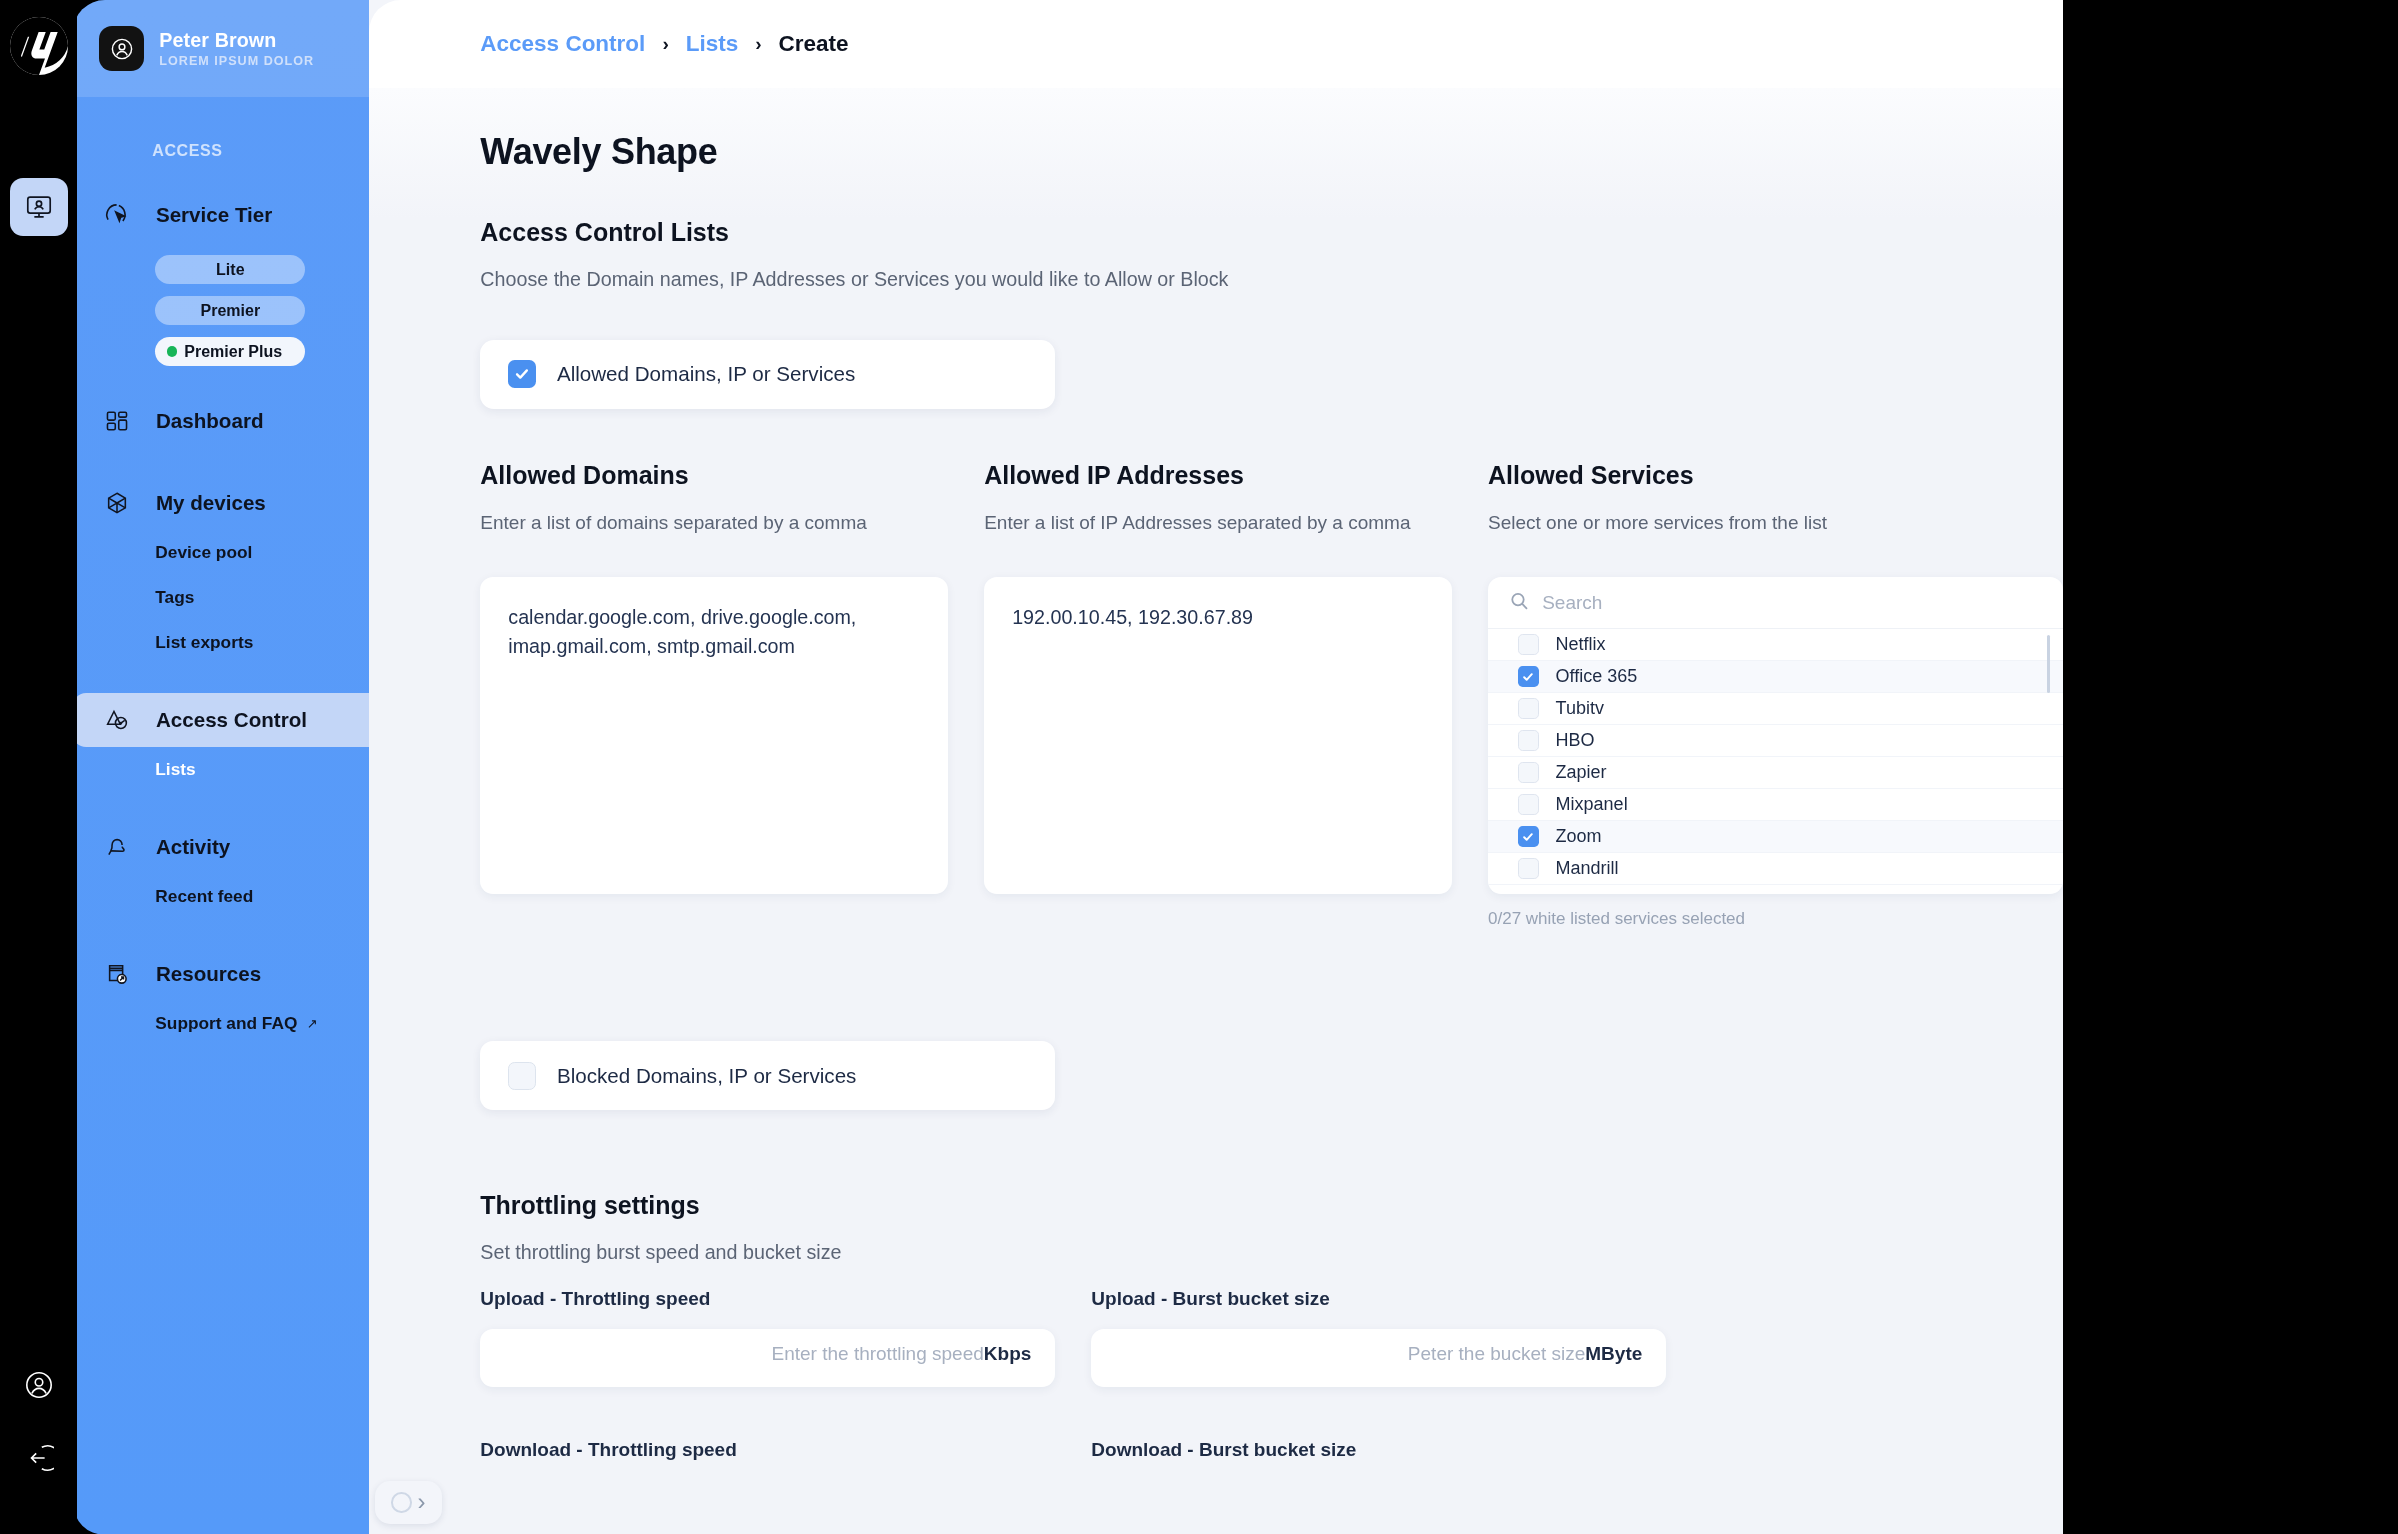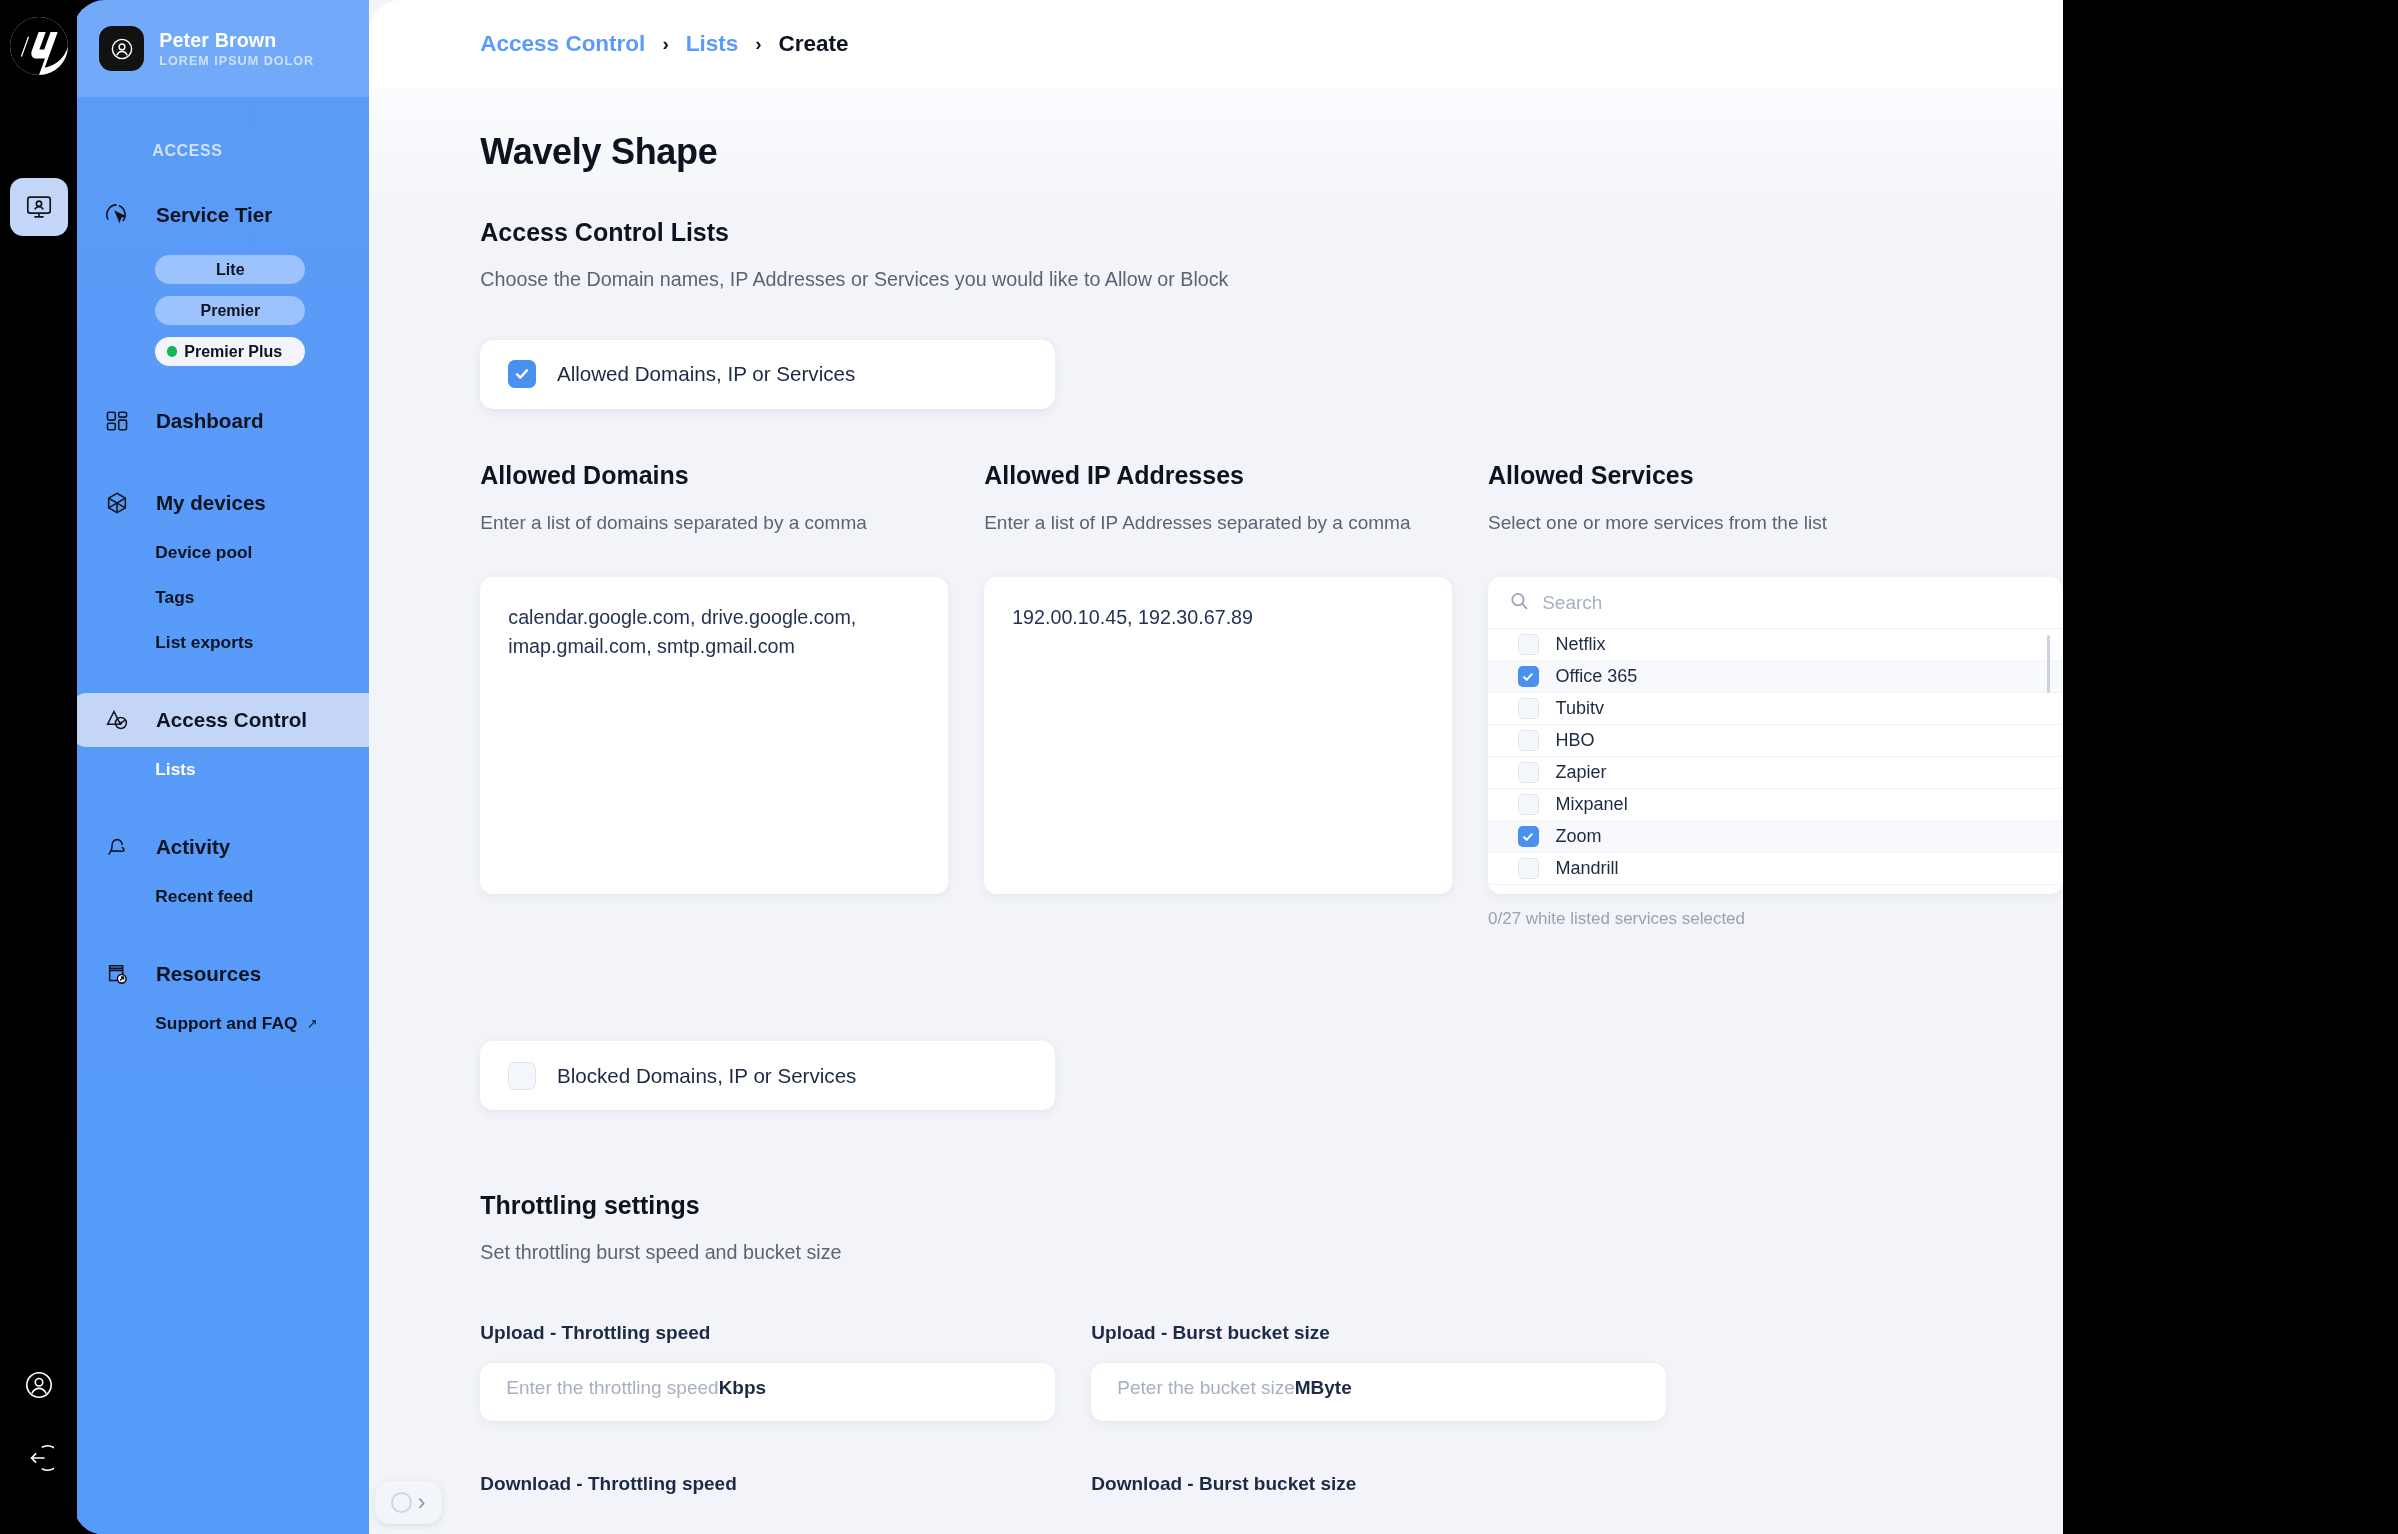--- a/index.html
+++ b/index.html
@@ -156,26 +156,26 @@
          display: flex; align-items: center; justify-content: center; }
   .scb.on { background: #4a90f0; }
   .scb.off { background: #f4f7fb; border: 1.4px solid #dfe5ef; }
   .srv-name { font-size: 18px; color: #1d2a44; }
   .picker-scroll {
     position: absolute; right: 13px; top: 58px; width: 2.8px; height: 58px;
     border-radius: 1.9px; background: #c9d3e2;
   }
   .picker-note { font-size: 17px; color: #97a2b4; margin-top: 15px; }
 
-  .throttle-row { display: flex; gap: 36px; margin-top: 58px; }
+  .throttle-row { display: flex; gap: 36px; margin-top: 24px; }
   .tf { width: 575px; }
   .tf-label { font-size: 19px; font-weight: 700; color: #1d2a44; }
   .tf-input {
     margin-top: 19px; height: 58px; background: #ffffff; border-radius: 13px;
-    display: flex; align-items: center; justify-content: flex-start;
+    display: flex; align-items: center; justify-content: flex-end;
     padding: 0 24px 8px 26px; box-shadow: 0 2.8px 9.4px rgba(25,45,85,.06);
   }
   .tf-ph { font-size: 19px; color: #a7b0c0; }
   .tf-unit { font-size: 19px; color: #1d2a44; font-weight: 600; }
 </style>
 </head>
 <body>
 
 <div class="app">
 

